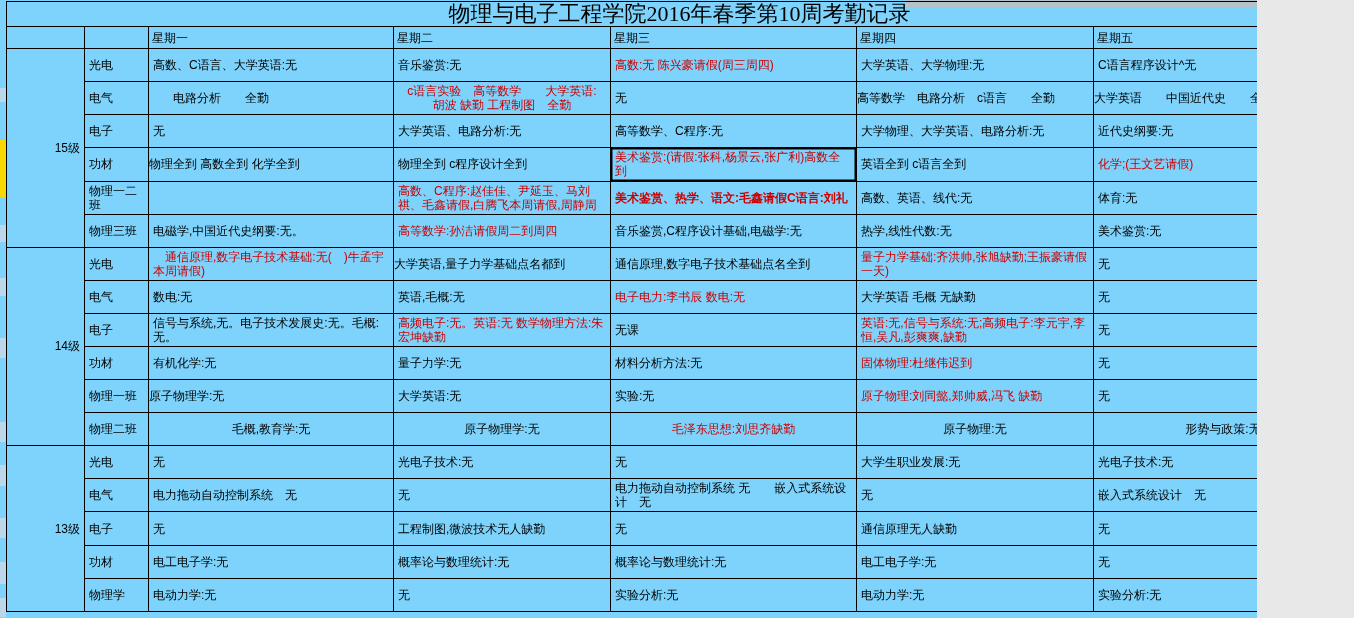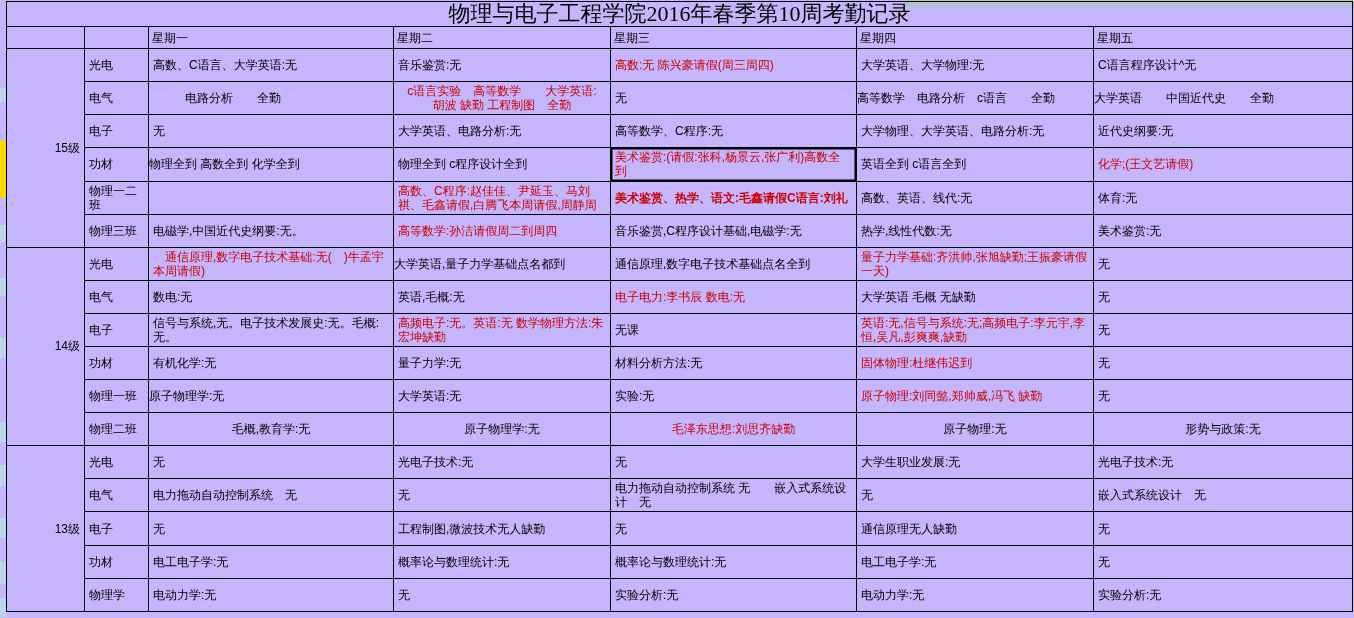--- a/index.html
+++ b/index.html
@@ -1,36 +1,36 @@
 <!DOCTYPE html>
 <html><head>
 <meta charset="utf-8">
 <style>
   html,body{margin:0;padding:0;background:#e8e8e8;}
-  .screen{position:relative;width:1354px;height:618px;background:#c4b5fd;overflow:hidden;
+  .screen{position:relative;width:1257px;height:618px;background:#7dd3fc;overflow:hidden;
           font-family:"Liberation Sans",sans-serif;}
   .top-band{position:absolute;left:905px;top:0;width:449px;height:7px;background:#b3c3c9;}
   .edge-marker{position:absolute;left:0;width:6px;}
   table.sheet{position:absolute;left:6px;top:1px;width:1346px;height:611px;
               border-collapse:collapse;table-layout:fixed;}
   td{border:1px solid #000;font-size:12px;line-height:14px;padding:1px 4px;
      vertical-align:middle;color:#000;white-space:pre-wrap;word-break:break-all;overflow:hidden;}
   tr{height:33px;}
   td.title-cell{font-family:"Liberation Serif",serif;font-size:22px;line-height:24px;
                 text-align:center;padding:0;font-weight:400;}
   tr.title-row{height:25px;}
   tr.header-row{height:22px;}
   tr.header-row td{padding:1px 3px;}
   td.grade{text-align:right;}
   td.red{color:#cc0000;}
   td.center{text-align:center;margin-top:8px;}
   td.box{box-shadow:inset 0 0 0 1.5px #000;}
   td.clip{white-space:nowrap;font-weight:bold;}
   td.i1{padding-left:0;}
-  td.i2{padding-left:36px;}
+  td.i2{padding-left:24px;}
 </style>
 </head>
 <body>
 
 <div class="screen">
   <div class="top-band"></div>
   <div id="edge-strip">
       <div class="edge-marker" style="top: 88px; height: 14px; background: rgb(188, 215, 232);"></div>
       <div class="edge-marker" style="top: 140px; height: 58px; background: rgb(247, 216, 0);"></div>
       <div class="edge-marker" style="top: 225px; height: 17px; background: rgb(188, 215, 232);"></div>

